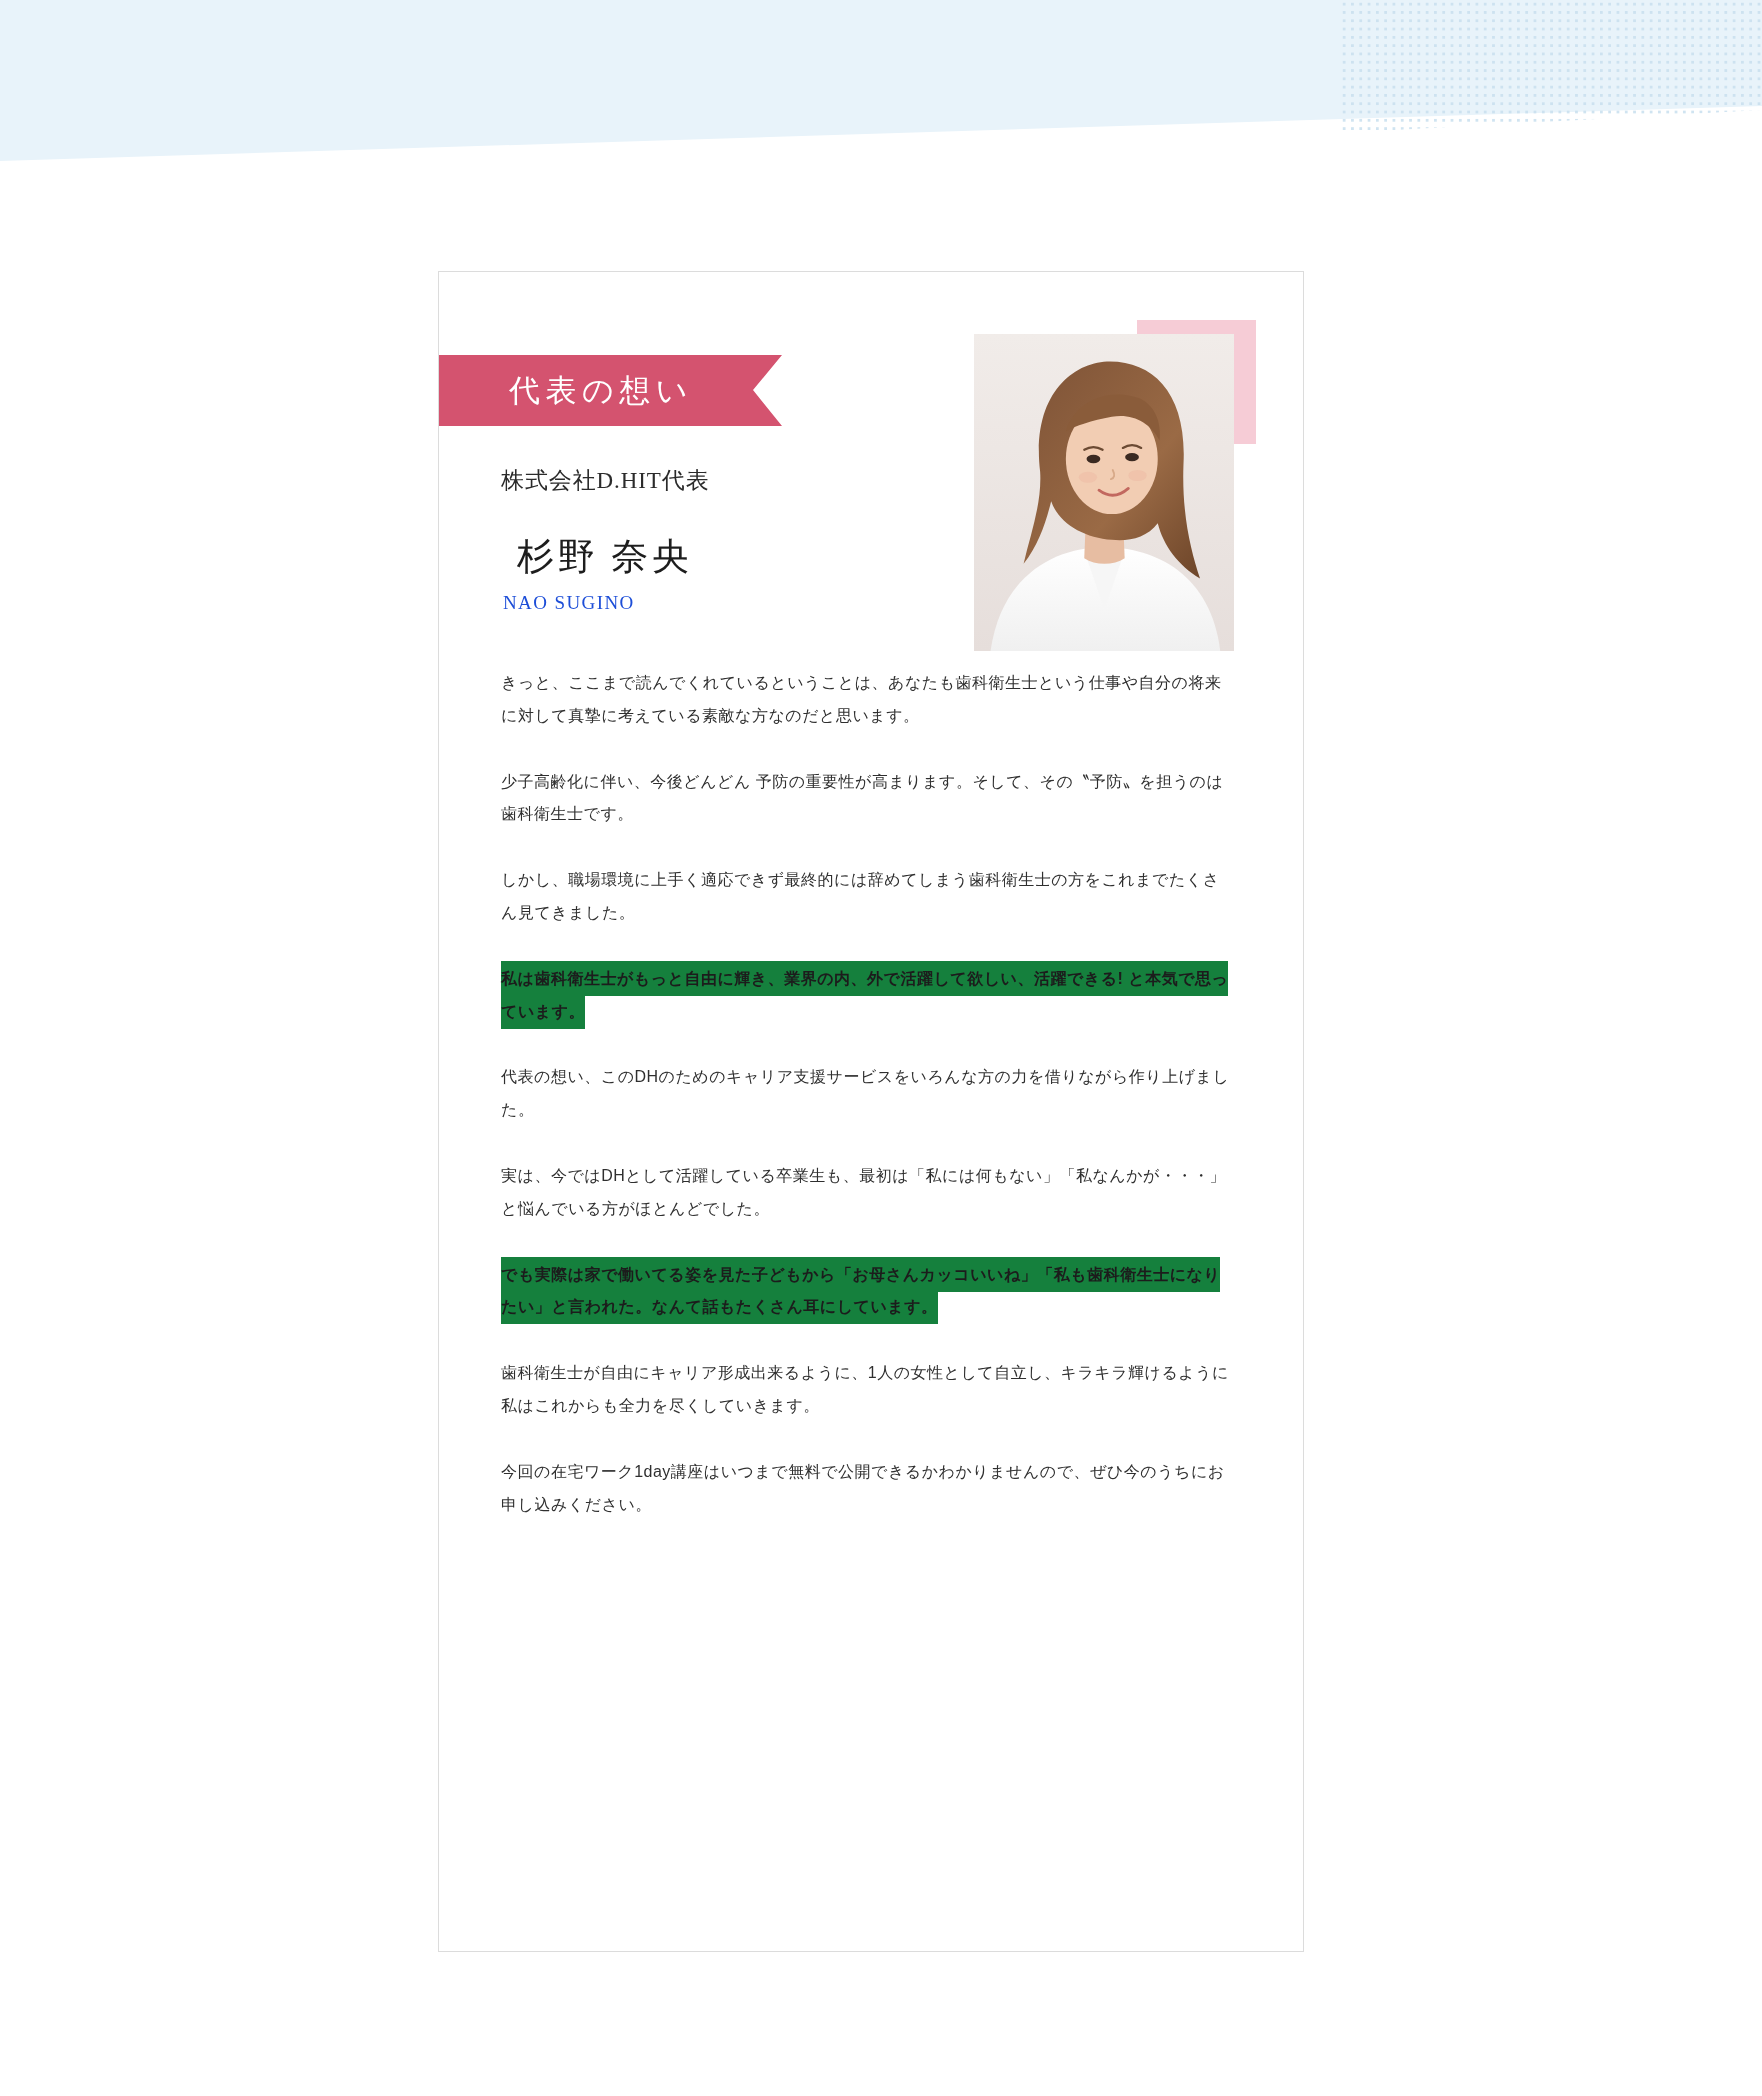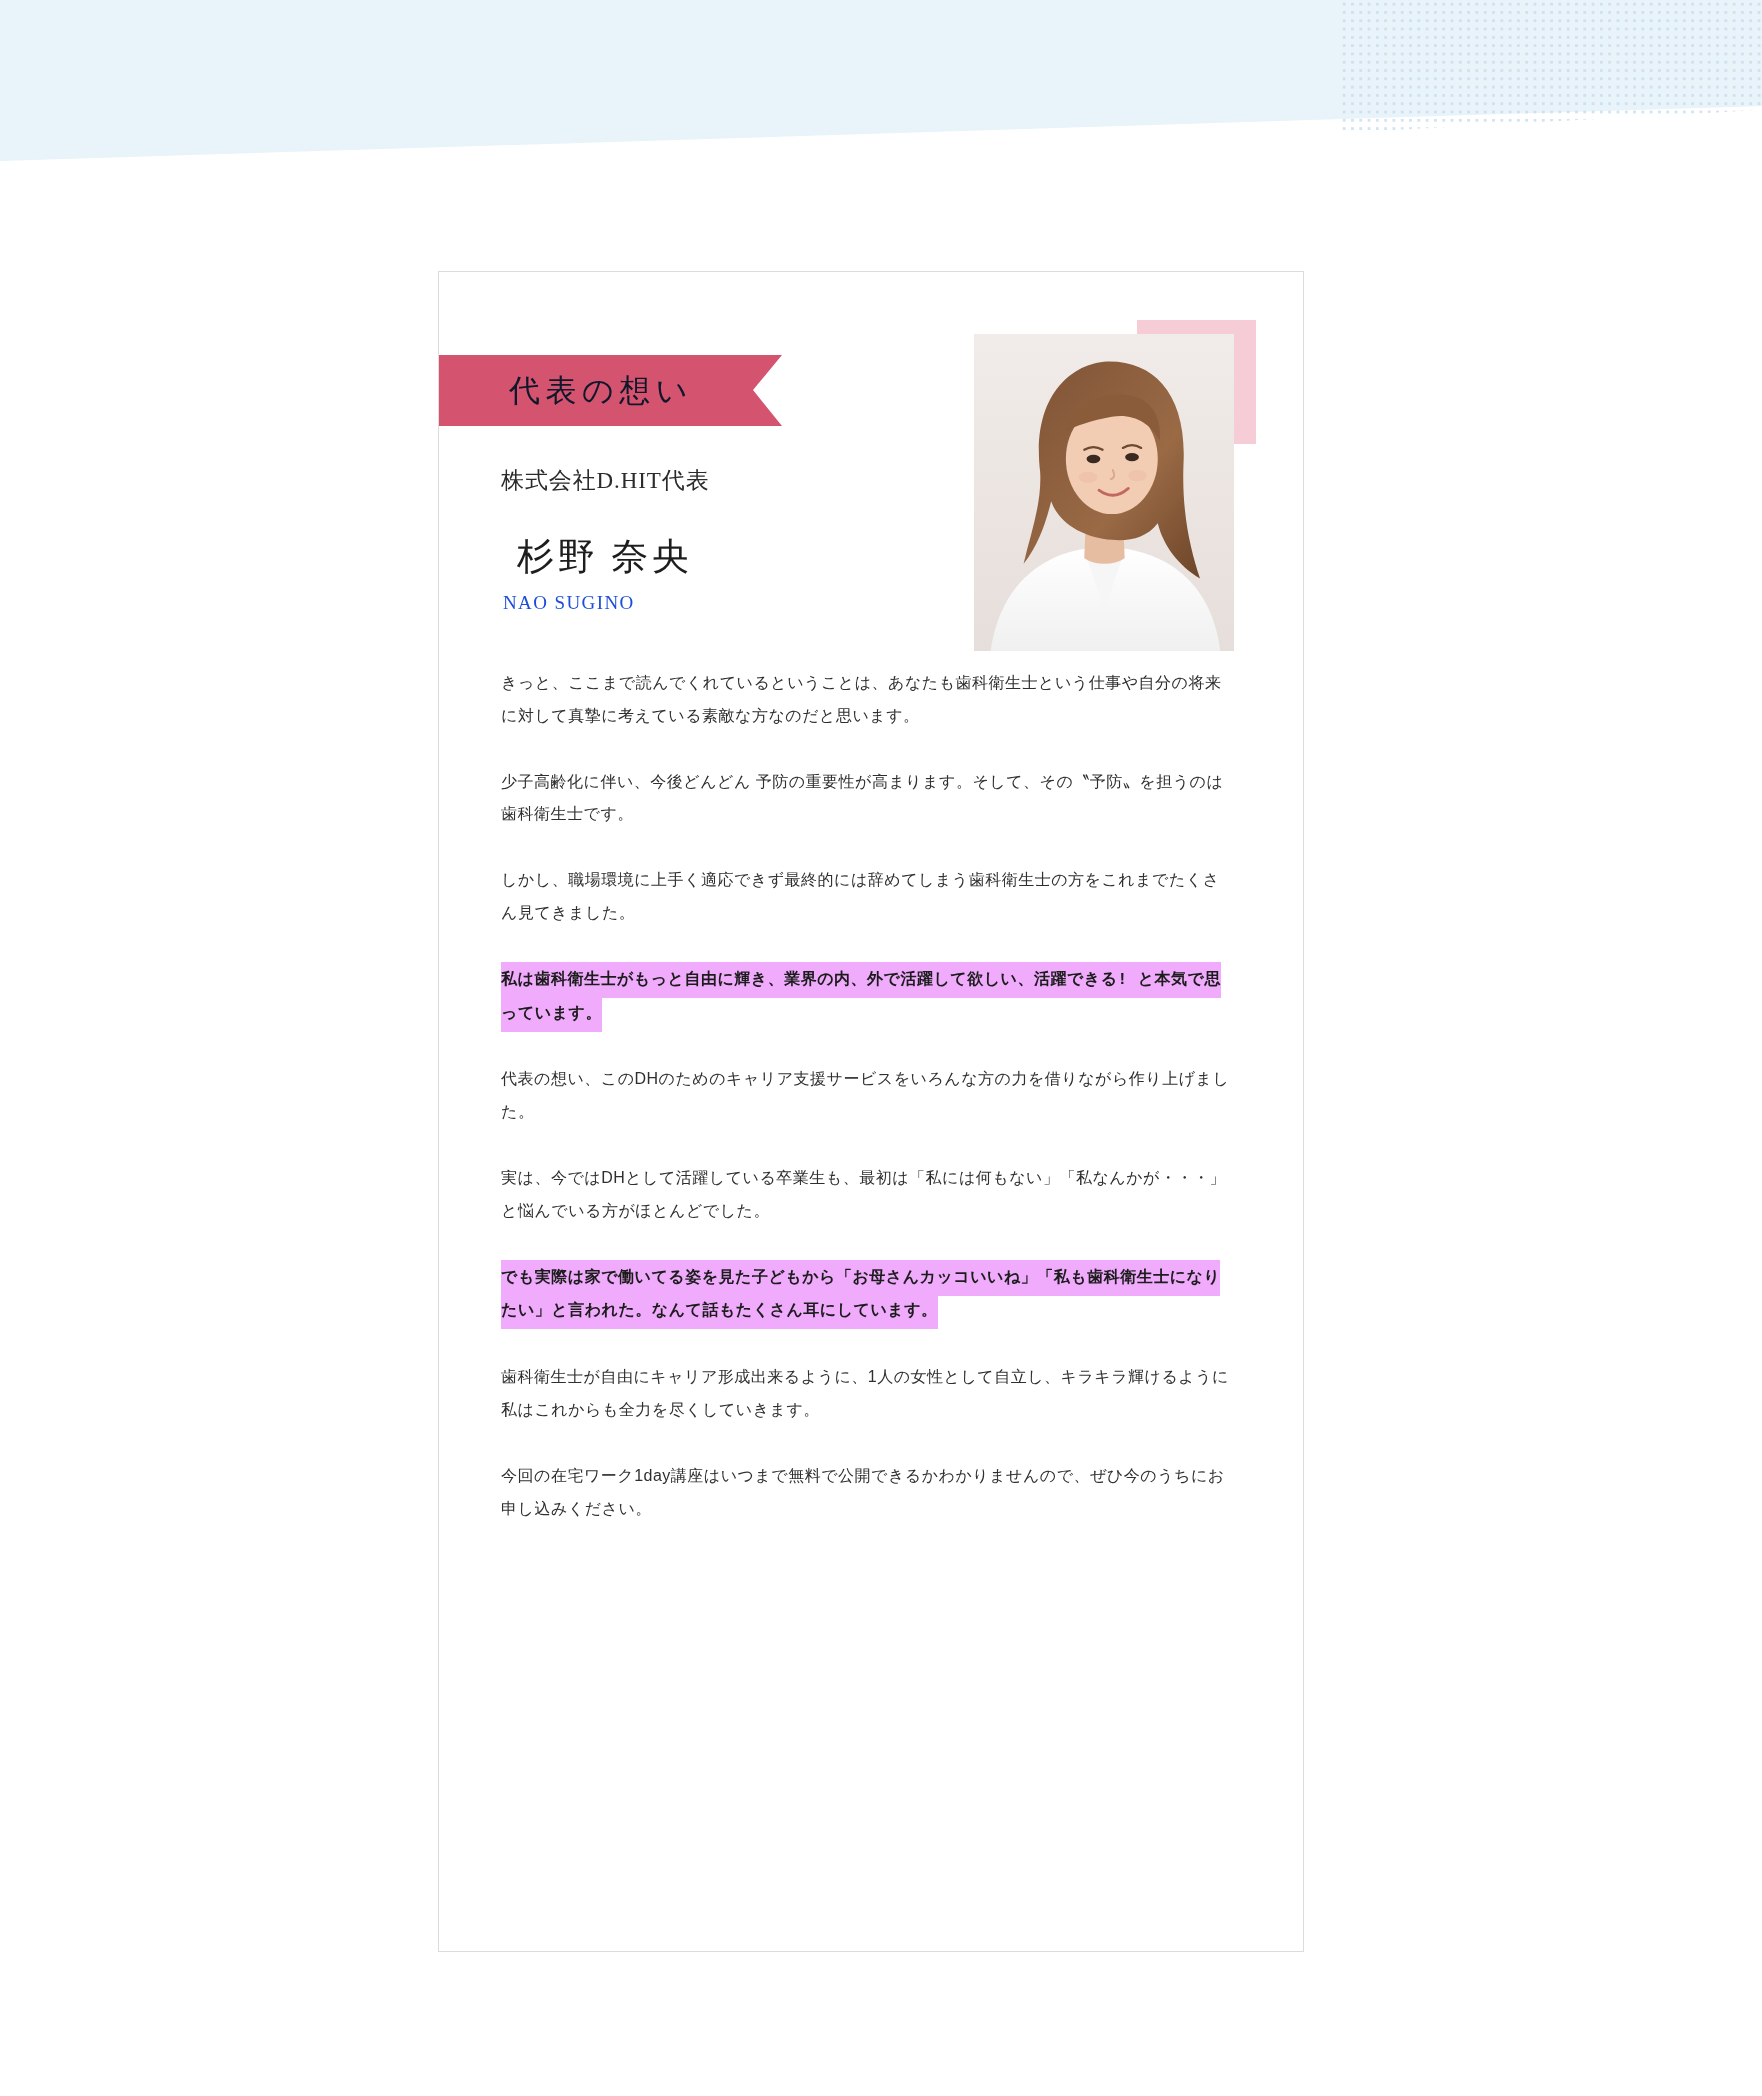--- a/index.html
+++ b/index.html
@@ -68,21 +68,21 @@
     left: 0;
     top: 83px;
     width: 343px;
     height: 71px;
     background: #d4536f;
     clip-path: polygon(0 0, 343px 0, 314px 35px, 343px 71px, 0 71px);
     display: flex;
     align-items: center;
   }
   .ribbon-text {
-    color: #0f172a;
+    color: #ffffff;
     font-family: "Liberation Serif", serif;
     font-size: 31px;
     letter-spacing: 5.5px;
     margin-left: 70px;
     line-height: 1;
   }
 
   .role-line {
     position: absolute;
     left: 62px;
@@ -145,24 +145,23 @@
     line-height: 2.05;
     color: #2f2f2f;
     letter-spacing: 0.5px;
     margin: 0 0 33px 0;
   }
   .para.strong {
     font-weight: bold;
     color: #1c1c1c;
   }
   .para .hl {
-    background: #f0abfc;
+    background: #15803d;
     padding: 9px 0;
     box-decoration-break: clone;
-    font-family: Liberation Mono, monospace;
     -webkit-box-decoration-break: clone;
   }
 </style>
 </head>
 <body>
 
 <div class="top-band">
   <div class="band-fill"></div>
   <div class="band-dots"></div>
 </div>

